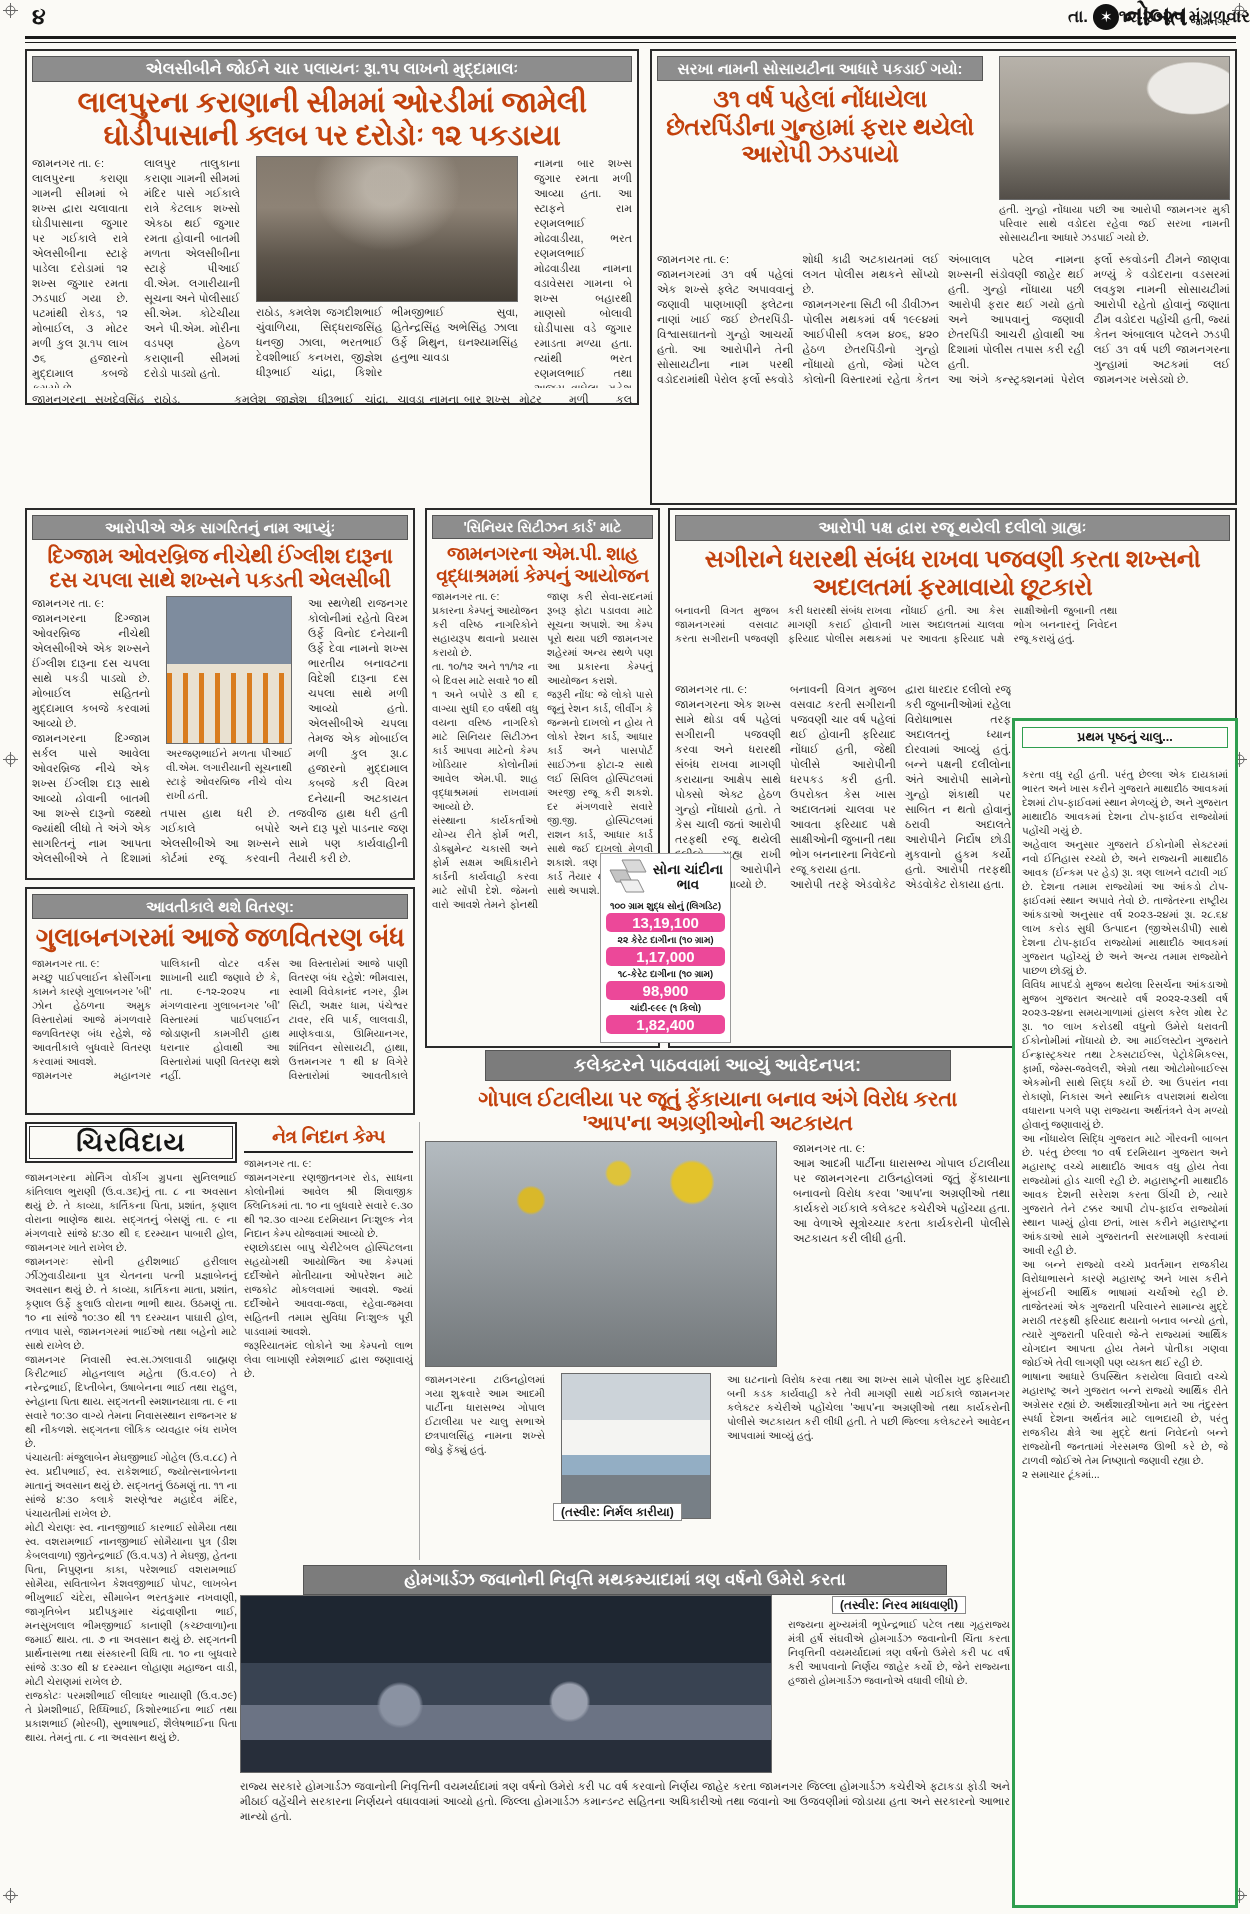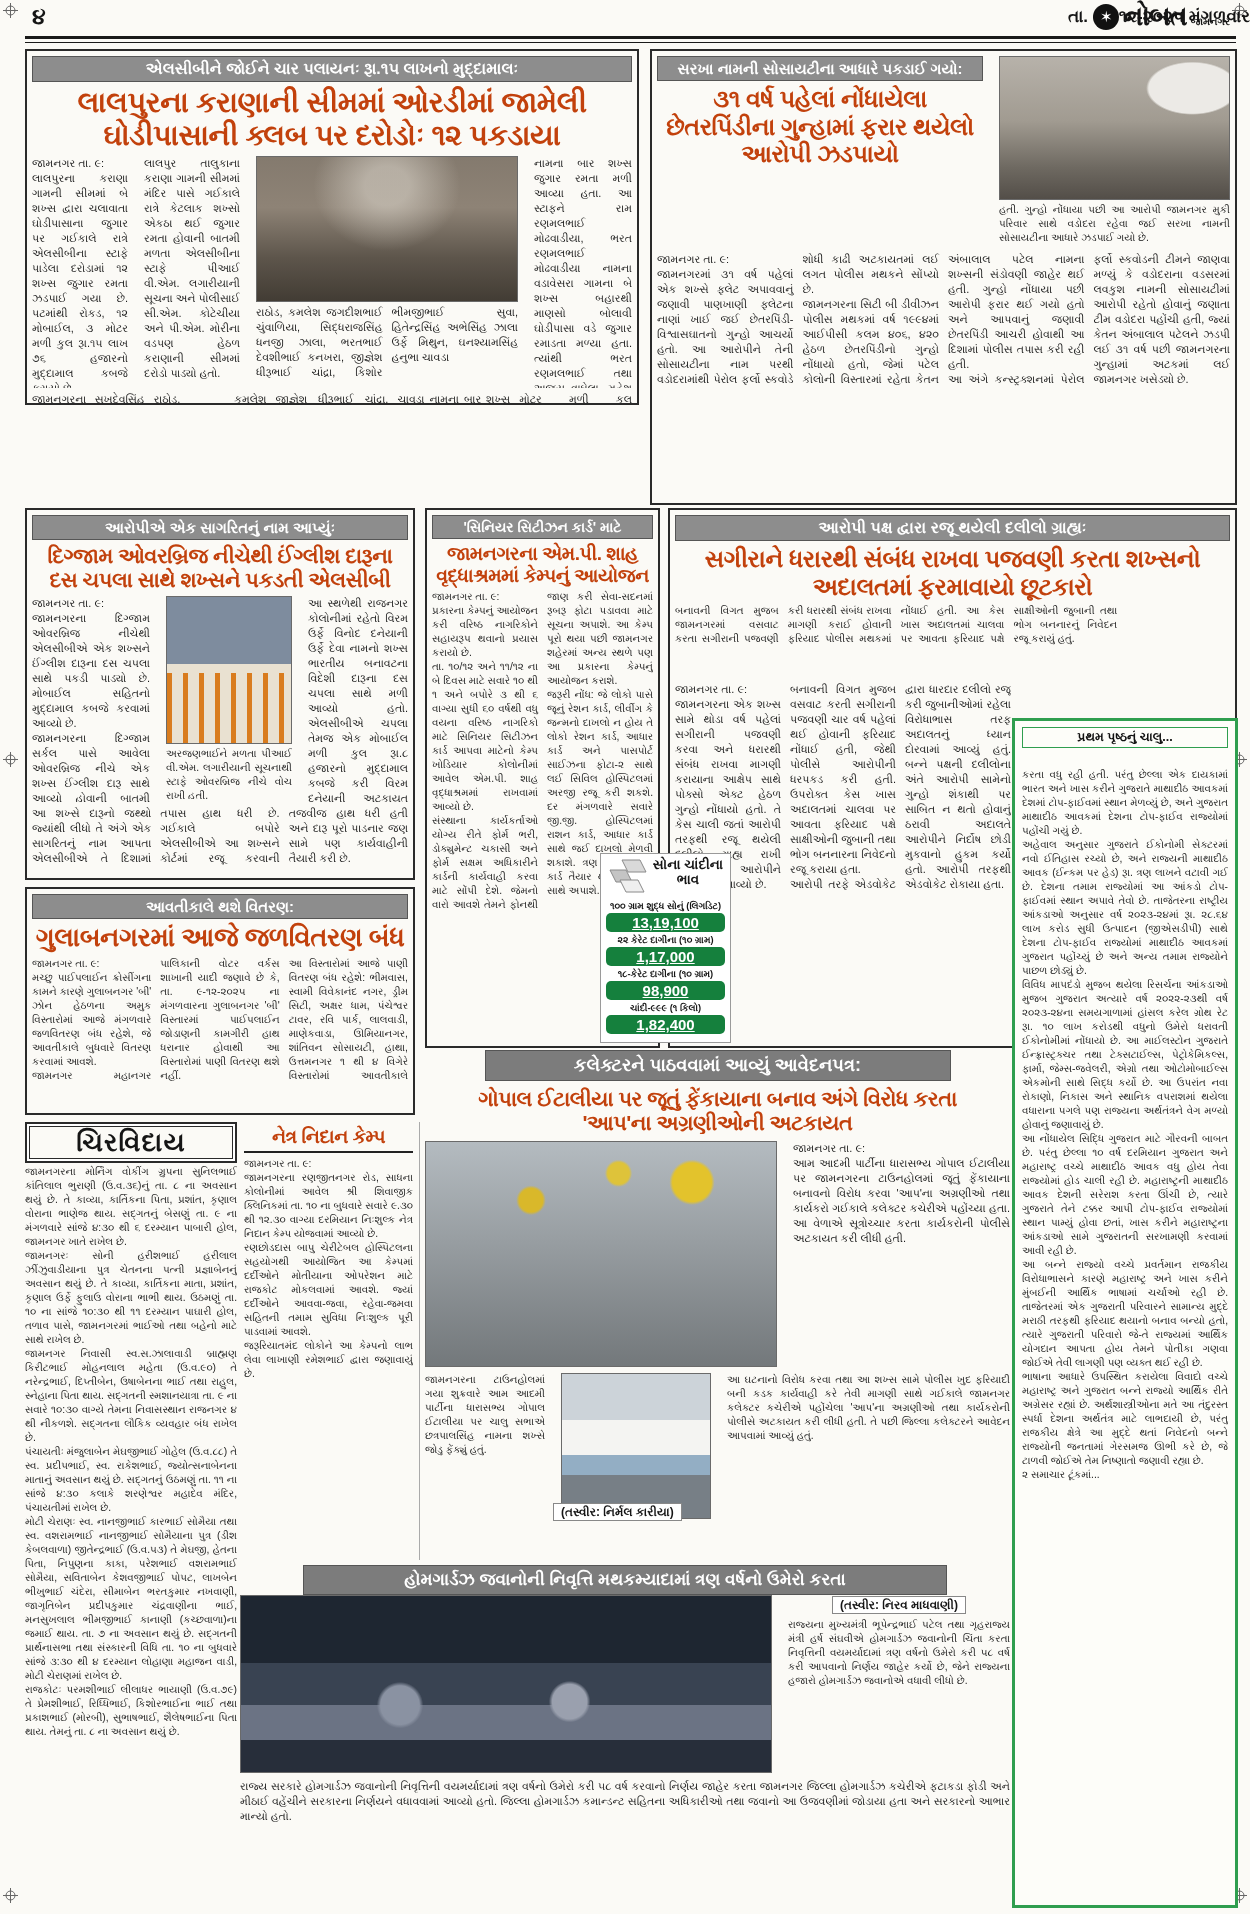--- a/index.html
+++ b/index.html
@@ -38,25 +38,25 @@
       radial-gradient(circle at 30% 26%,#d9b82a 0 4%,transparent 5%),
       radial-gradient(circle at 55% 14%,#dec33a 0 4%,transparent 5%),
       linear-gradient(180deg,#b4bbc0 0%,#979da1 45%,#73787b 100%);}
   .ph-bus{background:linear-gradient(180deg,#ccd3d9 0 32%,#f4f4f2 32% 56%,#93aec4 56% 70%,#777f86 70% 100%);}
   .ph-night{background:radial-gradient(circle at 30% 62%,#8a92a2 0 5%,transparent 6%),
       radial-gradient(circle at 62% 60%,#9aa0ae 0 5%,transparent 6%),
       linear-gradient(180deg,#1e2631 0 38%,#394352 38% 62%,#6b7384 62% 82%,#272e3a 82% 100%);}
   .credit{display:inline-block;background:#fff;border:1px solid #888;font-weight:bold;
           font-size:12px;padding:1px 7px;white-space:nowrap;}
   .goldbox{position:absolute;background:#fff;border:1px solid #9a9a9a;padding:4px 5px;box-sizing:border-box;z-index:6;}
-  .goldhead{display:flex;gap:3px;margin-bottom:2px;}
+  .goldhead{display:flex;align-items:center;gap:3px;margin-bottom:2px;}
   .goldtitle{font-size:13.5px;font-weight:800;text-align:center;line-height:1.1;flex:1;}
   .glabel{font-size:9.3px;font-weight:bold;text-align:center;margin-top:3px;white-space:nowrap;}
-  .gval{background:#15803d;border-radius:5px;color:#fff;font-weight:bold;font-size:15px;
-        text-align:center;padding:1px 0;margin-top:1px;text-decoration:underline;}
+  .gval{background:#ec4899;border-radius:5px;color:#fff;font-weight:bold;font-size:15px;
+        text-align:center;padding:1px 0;margin-top:1px;}
   .greenbox{position:absolute;background:#fdfdf9;border:3px solid #2f9e4f;padding:6px 7px;box-sizing:border-box;z-index:5;overflow:hidden;}
   .greenlabel{border:1.5px solid #2f9e4f;font-size:12.5px;font-weight:bold;text-align:center;
         padding:2px;margin-bottom:20px;color:#111;}
   .redtick{position:absolute;right:-3px;top:-3px;width:3px;height:64px;background:#cf2b2b;}
   .titlebox{border:2px solid #2a2a2a;box-shadow:inset 0 0 0 2px #fff,inset 0 0 0 3px #2a2a2a;
         font-size:26px;font-weight:900;text-align:center;padding:3px 0;letter-spacing:1px;}
   .banner{background:#7c7c7c;color:#fff;font-weight:bold;text-align:center;font-size:18px;
         padding:4px 6px;border:1px solid #555;}
 </style>
 </head>
@@ -209,21 +209,21 @@
     <div class="row" style="margin-top:6px;position:relative;height:150px;">
       <div class="bt bt-s" style="width:120px;flex:none;">જામનગરના ટાઉનહોલમાં ગયા શુક્રવારે આમ આદમી પાર્ટીના ધારાસભ્ય ગોપાલ ઈટાલીયા પર ચાલુ સભાએ છત્રપાલસિંહ નામના શખ્સે જોડુ ફેંક્યું હતું.</div>
       <div class="photo ph-bus" style="width:150px;height:146px;"></div>
       <div class="bt bt-s" style="flex:1;">આ ઘટનાનો વિરોધ કરવા તથા આ શખ્સ સામે પોલીસ ખુદ ફરિયાદી બની કડક કાર્યવાહી કરે તેવી માગણી સાથે ગઈકાલે જામનગર કલેક્ટર કચેરીએ પહોંચેલા 'આપ'ના અગ્રણીઓ તથા કાર્યકરોની પોલીસે અટકાયત કરી લીધી હતી. તે પછી જિલ્લા કલેક્ટરને આવેદન આપવામાં આવ્યું હતું.</div>
       <span class="credit" style="position:absolute;left:128px;bottom:2px;">(તસ્વીર: નિર્મલ કારીયા)</span>
     </div>
   </div>
 
   <div class="nobox" style="left:25px;top:1122px;width:212px;height:786px;">
     <div class="titlebox">ચિરવિદાય</div>
-    <div class="bt bt-s" style="height:742px;margin-top:2px;">જામનગરના મોર્નિંગ વોકીંગ ગ્રુપના સુનિલભાઈ કાંતિલાલ ભુરાણી (ઉ.વ.૩૬)નું તા. ૮ ના અવસાન થયું છે. તે કાવ્યા, કાર્તિકના પિતા, પ્રશાંત, કૃણાલ વોરાના ભાણેજ થાય. સદ્ગતનું બેસણું તા. ૯ ના મંગળવારે સાંજે ૪:૩૦ થી ૬ દરમ્યાન પાબારી હોલ, જામનગર ખાતે રાખેલ છે.
+    <div class="bt bt-s" style="height:742px;margin-top:8px;">જામનગરના મોર્નિંગ વોકીંગ ગ્રુપના સુનિલભાઈ કાંતિલાલ ભુરાણી (ઉ.વ.૩૬)નું તા. ૮ ના અવસાન થયું છે. તે કાવ્યા, કાર્તિકના પિતા, પ્રશાંત, કૃણાલ વોરાના ભાણેજ થાય. સદ્ગતનું બેસણું તા. ૯ ના મંગળવારે સાંજે ૪:૩૦ થી ૬ દરમ્યાન પાબારી હોલ, જામનગર ખાતે રાખેલ છે.
 જામનગરઃ સોની હરીશભાઈ હરીલાલ ઝીંઝુવાડીયાના પુત્ર ચેતનના પત્ની પ્રજ્ઞાબેનનું અવસાન થયું છે. તે કાવ્યા, કાર્તિકના માતા, પ્રશાંત, કૃણાલ ઉર્ફે ફુલાઉ વોરાના ભાભી થાય. ઉઠમણું તા. ૧૦ ના સાંજે ૧૦:૩૦ થી ૧૧ દરમ્યાન પાઘારી હોલ, તળાવ પાસે, જામનગરમાં ભાઈઓ તથા બહેનો માટે સાથે રાખેલ છે.
 જામનગર નિવાસી સ્વ.સ.ઝાલાવાડી બ્રાહ્મણ કિરીટભાઈ મોહનલાલ મહેતા (ઉ.વ.૯૦) તે નરેન્દ્રભાઈ, દિપ્તીબેન, ઉષાબેનના ભાઈ તથા રાહુલ, સ્નેહાના પિતા થાય. સદ્ગતની સ્મશાનયાત્રા તા. ૯ ના સવારે ૧૦:૩૦ વાગ્યે તેમના નિવાસસ્થાન રાજનગર ૪ થી નીકળશે. સદ્ગતના લૌકિક વ્યવહાર બંધ રાખેલ છે.
 પંચાયતીઃ મંજુલાબેન મેઘજીભાઈ ગોહેલ (ઉ.વ.૮૮) તે સ્વ. પ્રદીપભાઈ, સ્વ. રાકેશભાઈ, જ્યોત્સનાબેનના માતાનું અવસાન થયું છે. સદ્ગતનું ઉઠમણું તા. ૧૧ ના સાંજે ૪:૩૦ કલાકે શરણેશ્વર મહાદેવ મંદિર, પંચાયતીમાં રાખેલ છે.
 મોટી ચેરાણઃ સ્વ. નાનજીભાઈ કારભાઈ સોમૈયા તથા સ્વ. વશરામભાઈ નાનજીભાઈ સોમૈયાના પુત્ર (ડીશ કેબલવાળા) જીતેન્દ્રભાઈ (ઉ.વ.૫૩) તે મેઘજી, હેતના પિતા, નિપુણના કાકા, પરેશભાઈ વશરામભાઈ સોમૈયા, સવિતાબેન કેશવજીભાઈ પોપટ, લાખબેન ભીખુભાઈ ચંદેરા, સીમાબેન ભરતકુમાર નખવાણી, જાગૃતિબેન પ્રદીપકુમાર ચંદ્રવાણીના ભાઈ, મનસુખલાલ ભીમજીભાઈ કાનાણી (કચ્છવાળા)ના જમાઈ થાય. તા. ૭ ના અવસાન થયું છે. સદ્ગતની પ્રાર્થનાસભા તથા સંસ્કારની વિધિ તા. ૧૦ ના બુધવારે સાંજે ૩:૩૦ થી ૪ દરમ્યાન લોહાણા મહાજન વાડી, મોટી ચેરાણમાં રાખેલ છે.
 રાજકોટઃ પરમશીભાઈ લીલાધર ભાયાણી (ઉ.વ.૭૯) તે પ્રેમશીભાઈ, રિધ્ધિભાઈ, કિશોરભાઈના ભાઈ તથા પ્રકાશભાઈ (મોરબી), સુભાષભાઈ, શૈલેષભાઈના પિતા થાય. તેમનું તા. ૮ ના અવસાન થયું છે.</div>
   </div>
 
   <div class="nobox" style="left:244px;top:1122px;width:176px;height:438px;border-right:1px solid #aaa;padding-right:6px;">
     <div class="hl" style="font-size:19px;border-bottom:2px solid #222;padding-bottom:3px;">નેત્ર નિદાન કેમ્પ</div>
     <div class="bt bt-s" style="height:392px;">જામનગર તા. ૯:

